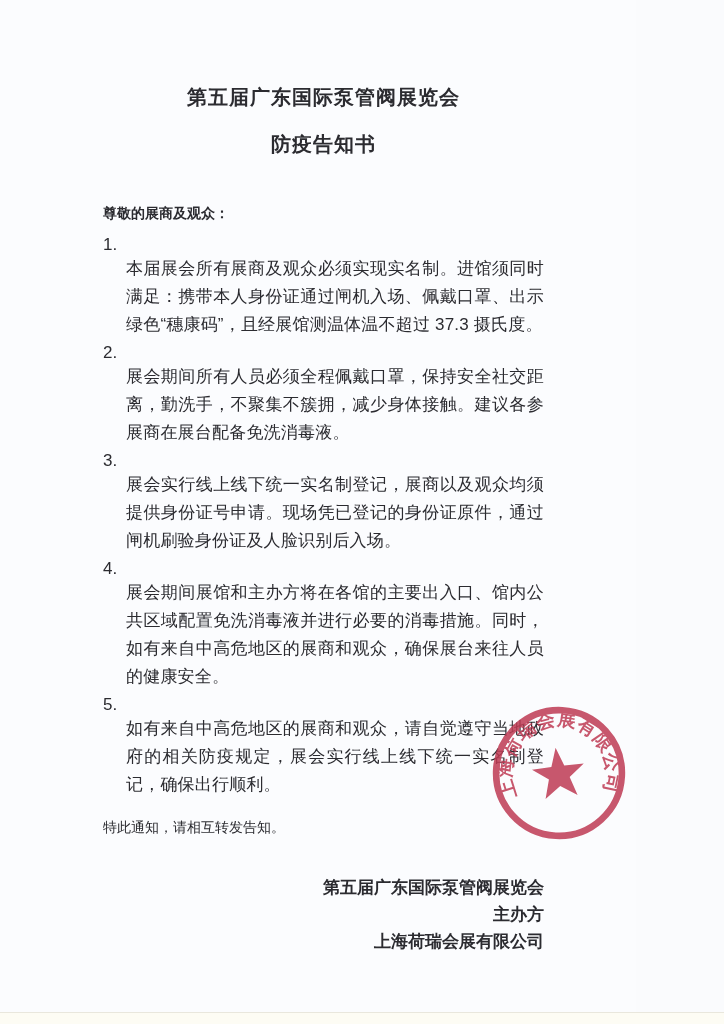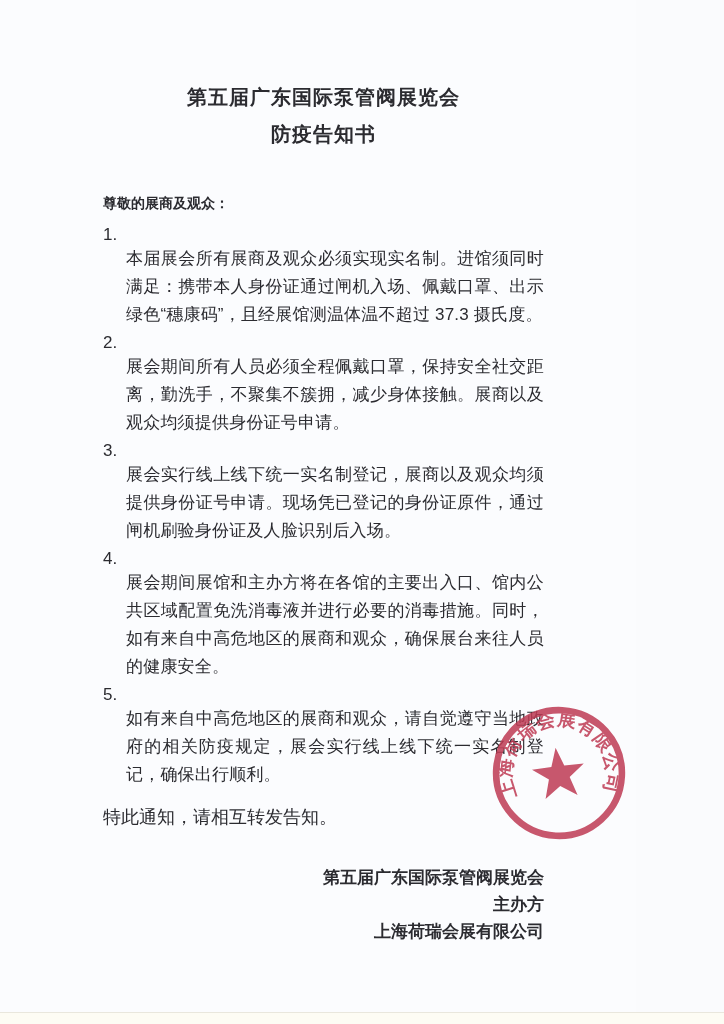--- a/index.html
+++ b/index.html
@@ -25,21 +25,21 @@
     background: #fdfcf4;
     border-top: 1px solid #e9e7dd;
   }
   .title {
     text-align: center;
     font-weight: bold;
     font-size: 20px;
     line-height: 26px;
     letter-spacing: 1px;
   }
-  .title-2 { margin-top: 11px; }
+  .title-2 { margin-top: 21px; }
   .salutation {
     margin-top: 44px;
     font-weight: bold;
     font-size: 14px;
     line-height: 26px;
     font-family: Liberation Mono, monospace;
   }
   .intro {
     margin-top: 23px;
     font-size: 17px;
@@ -58,21 +58,21 @@
     letter-spacing: 0;
   }
   .rule-text {
     flex: 1;
     text-align: justify;
     letter-spacing: 0.2px;
     margin-top: 24px;
   }
   .closing {
     margin-top: 14px;
-    font-size: 18px;
+    font-size: 14px;
     line-height: 28px;
   }
   .signature {
     position: relative;
     z-index: 2;
     margin-top: 34px;
     text-align: right;
     font-weight: bold;
     font-size: 17px;
     line-height: 26px;
@@ -101,21 +101,21 @@
   <div class="salutation">尊敬的展商及观众：</div>
 
 
   <div class="rules">
     <div class="rule-item">
       <span class="rule-num">1.</span>
       <span class="rule-text">本届展会所有展商及观众必须实现实名制。进馆须同时满足：携带本人身份证通过闸机入场、佩戴口罩、出示绿色“穗康码”，且经展馆测温体温不超过 37.3 摄氏度。</span>
     </div>
     <div class="rule-item">
       <span class="rule-num">2.</span>
-      <span class="rule-text">展会期间所有人员必须全程佩戴口罩，保持安全社交距离，勤洗手，不聚集不簇拥，减少身体接触。展商以及观众均须提供身份证号申请。</span>
+      <span class="rule-text">展会期间所有人员必须全程佩戴口罩，保持安全社交距离，勤洗手，不聚集不簇拥，减少身体接触。建议各参展商在展台配备免洗消毒液。</span>
     </div>
     <div class="rule-item">
       <span class="rule-num">3.</span>
       <span class="rule-text">展会实行线上线下统一实名制登记，展商以及观众均须提供身份证号申请。现场凭已登记的身份证原件，通过闸机刷验身份证及人脸识别后入场。</span>
     </div>
     <div class="rule-item">
       <span class="rule-num">4.</span>
       <span class="rule-text">展会期间展馆和主办方将在各馆的主要出入口、馆内公共区域配置免洗消毒液并进行必要的消毒措施。同时，如有来自中高危地区的展商和观众，确保展台来往人员的健康安全。</span>
     </div>
     <div class="rule-item">

